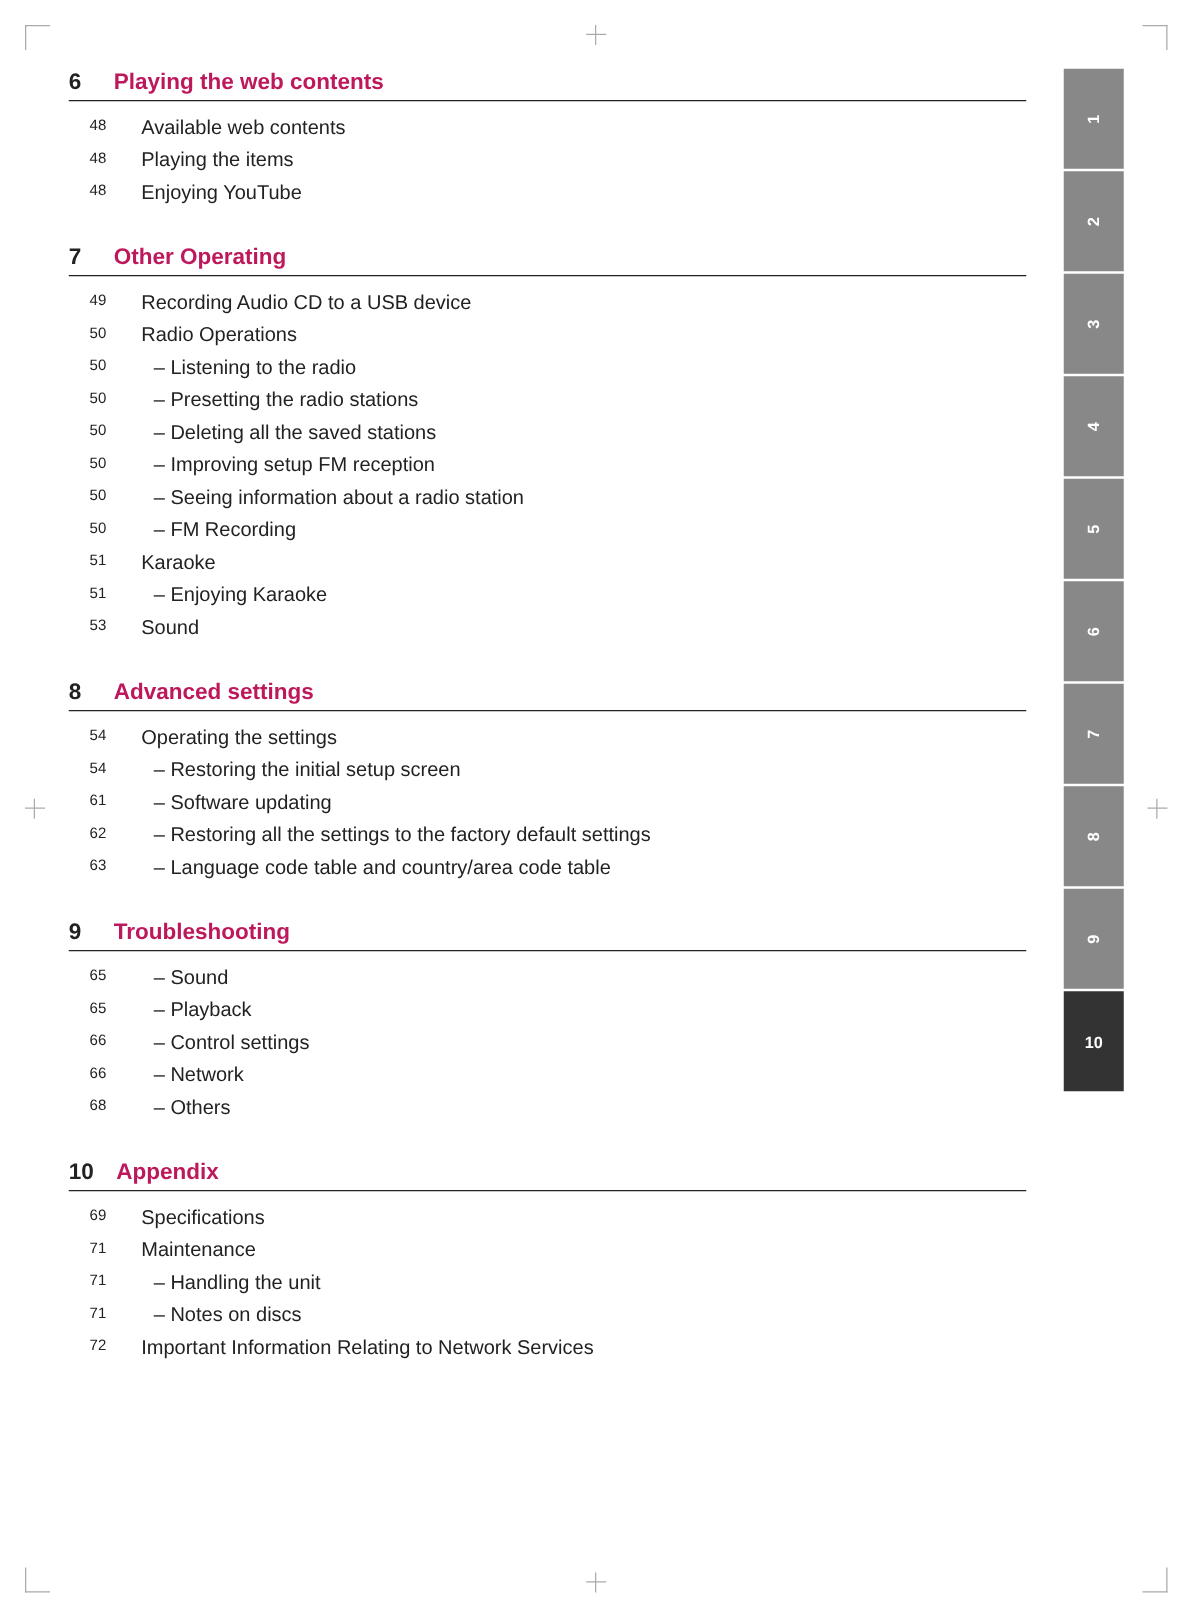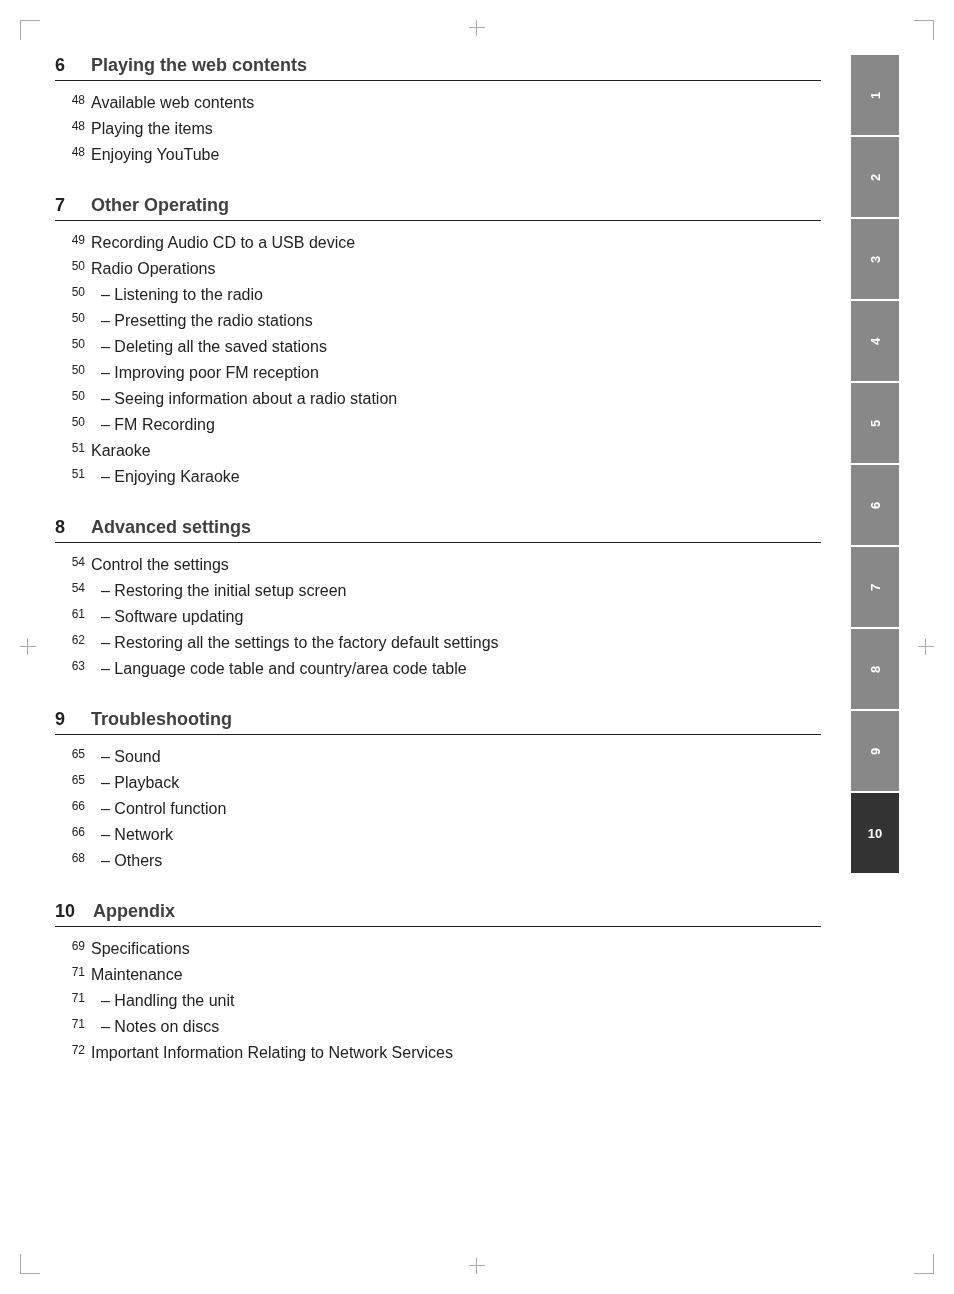--- a/index.html
+++ b/index.html
@@ -161,36 +161,36 @@
       font-size: 18px;
       font-weight: bold;
       color: #222;
       margin-right: 18px;
       min-width: 18px;
     }
 
     .section-title {
       font-size: 18px;
       font-weight: bold;
-      color: #404040;
+      color: #be185d;
     }
 
     
     .toc-entry {
       display: flex;
       margin-bottom: 2px;
       line-height: 1.5;
     }
 
     .toc-page {
       min-width: 30px;
       font-size: 12px;
       color: #222;
       text-align: right;
-      margin-right: 6px;
+      margin-right: 28px;
       flex-shrink: 0;
     }
 
     .toc-text {
       font-size: 16px;
       color: #222;
       flex: 1;
     }
 
     .toc-sub {
@@ -280,47 +280,51 @@
         <div class="toc-entry">
           <span class="toc-page">50</span>
           <span class="toc-text toc-sub">–  Presetting the radio stations</span>
         </div>
         <div class="toc-entry">
           <span class="toc-page">50</span>
           <span class="toc-text toc-sub">–  Deleting all the saved stations</span>
         </div>
         <div class="toc-entry">
           <span class="toc-page">50</span>
-          <span class="toc-text toc-sub">–  Improving poor FM reception</span>
+          <span class="toc-text toc-sub">–  Improving setup FM reception</span>
         </div>
         <div class="toc-entry">
           <span class="toc-page">50</span>
           <span class="toc-text toc-sub">–  Seeing information about a radio station</span>
         </div>
         <div class="toc-entry">
           <span class="toc-page">50</span>
           <span class="toc-text toc-sub">–  FM Recording</span>
         </div>
         <div class="toc-entry">
           <span class="toc-page">51</span>
           <span class="toc-text">Karaoke</span>
         </div>
         <div class="toc-entry">
           <span class="toc-page">51</span>
           <span class="toc-text toc-sub">–  Enjoying Karaoke</span>
+        </div>
+        <div class="toc-entry">
+          <span class="toc-page">53</span>
+          <span class="toc-text">Sound</span>
         </div>
       </div>
       <div class="section">
         <div class="section-header">
           <span class="section-num">8</span>
           <span class="section-title">Advanced settings</span>
         </div>
         <div class="toc-entry">
           <span class="toc-page">54</span>
-          <span class="toc-text">Control the settings</span>
+          <span class="toc-text">Operating the settings</span>
         </div>
         <div class="toc-entry">
           <span class="toc-page">54</span>
           <span class="toc-text toc-sub">–  Restoring the initial setup screen</span>
         </div>
         <div class="toc-entry">
           <span class="toc-page">61</span>
           <span class="toc-text toc-sub">–  Software updating</span>
         </div>
         <div class="toc-entry">
@@ -340,21 +344,21 @@
         <div class="toc-entry">
           <span class="toc-page">65</span>
           <span class="toc-text toc-sub">–  Sound</span>
         </div>
         <div class="toc-entry">
           <span class="toc-page">65</span>
           <span class="toc-text toc-sub">–  Playback</span>
         </div>
         <div class="toc-entry">
           <span class="toc-page">66</span>
-          <span class="toc-text toc-sub">–  Control function</span>
+          <span class="toc-text toc-sub">–  Control settings</span>
         </div>
         <div class="toc-entry">
           <span class="toc-page">66</span>
           <span class="toc-text toc-sub">–  Network</span>
         </div>
         <div class="toc-entry">
           <span class="toc-page">68</span>
           <span class="toc-text toc-sub">–  Others</span>
         </div>
       </div>

